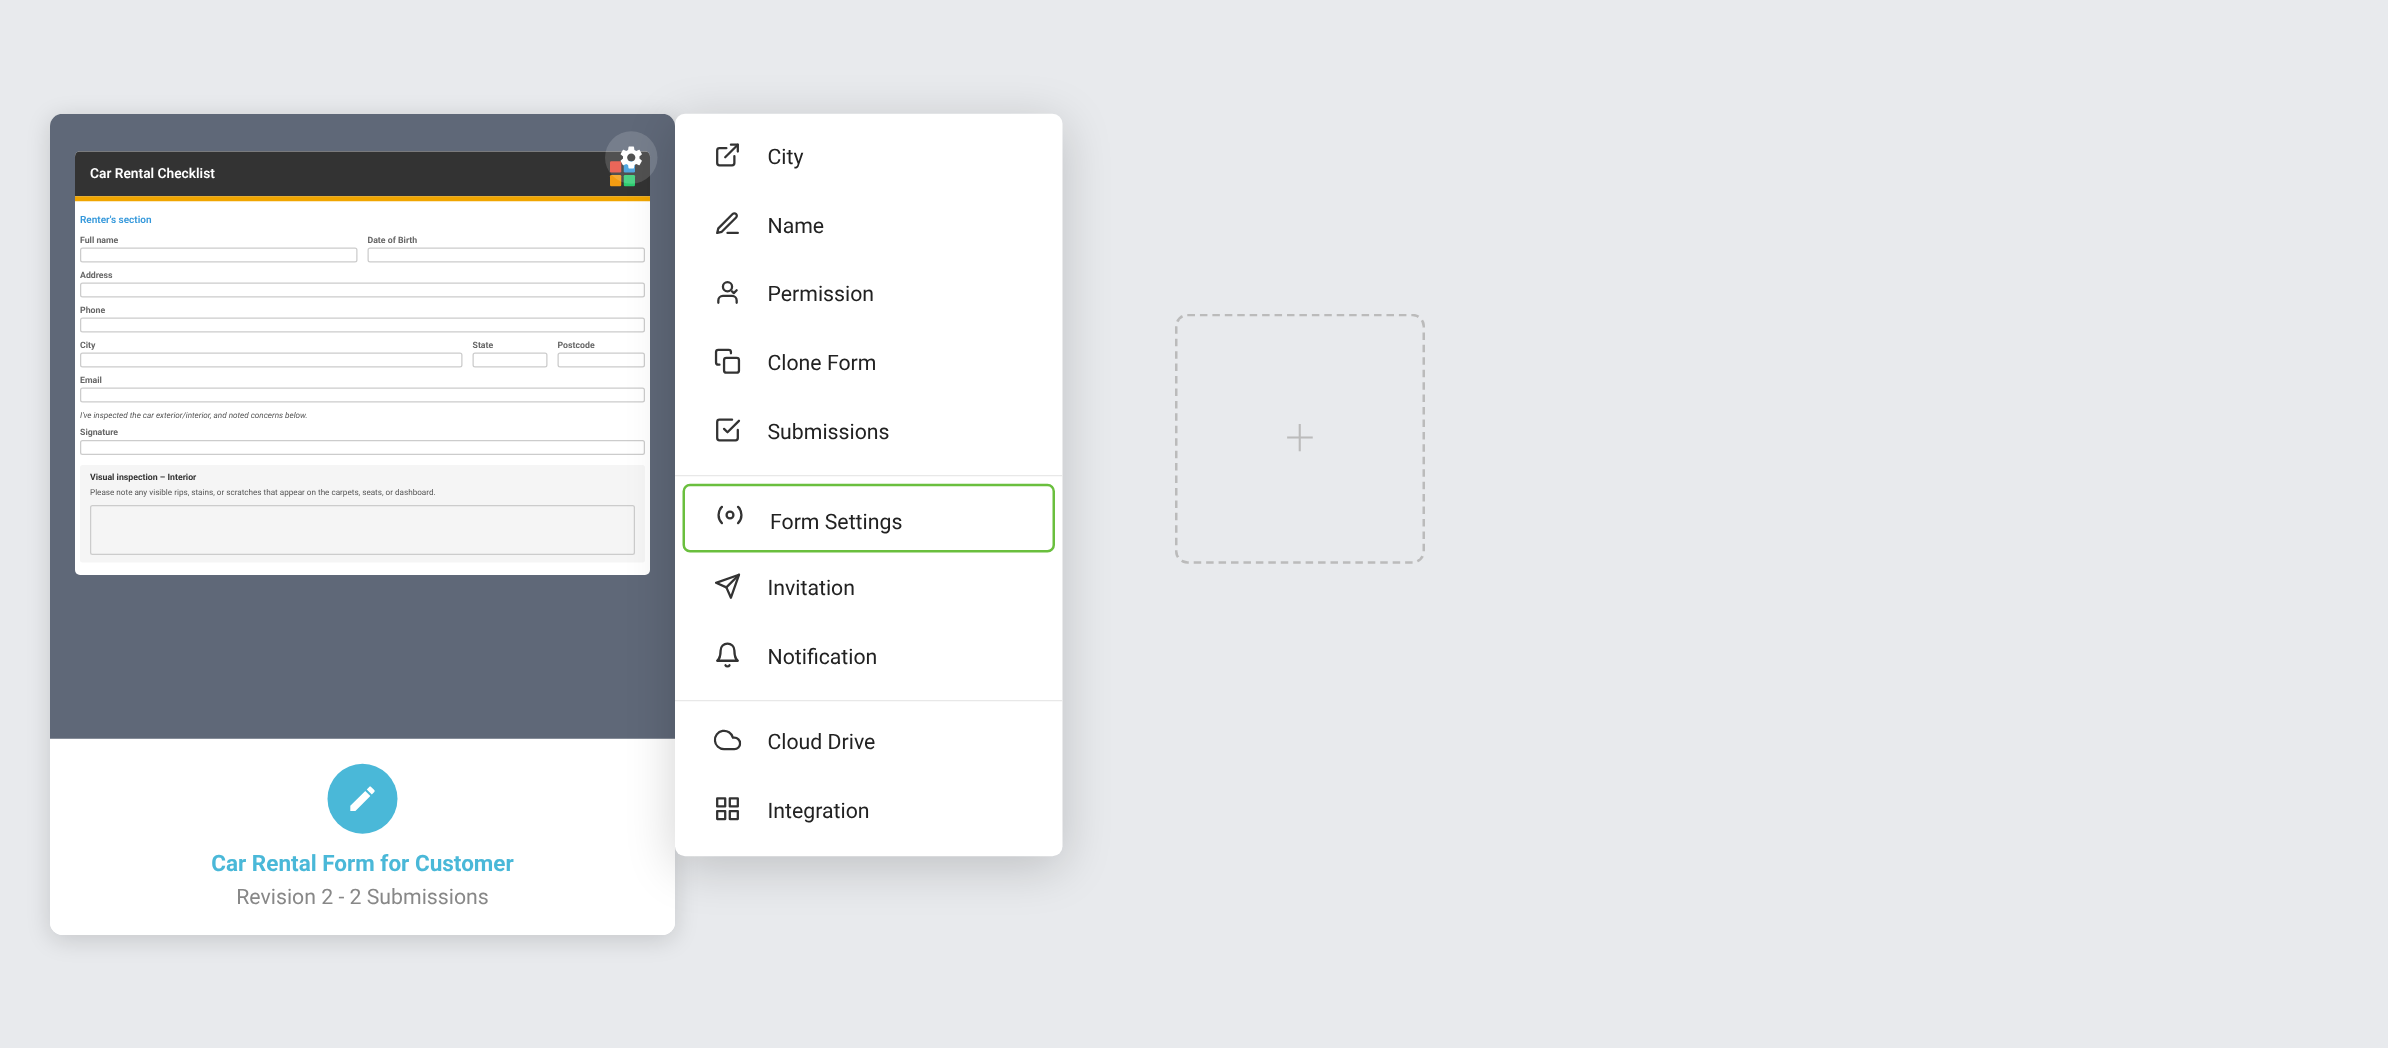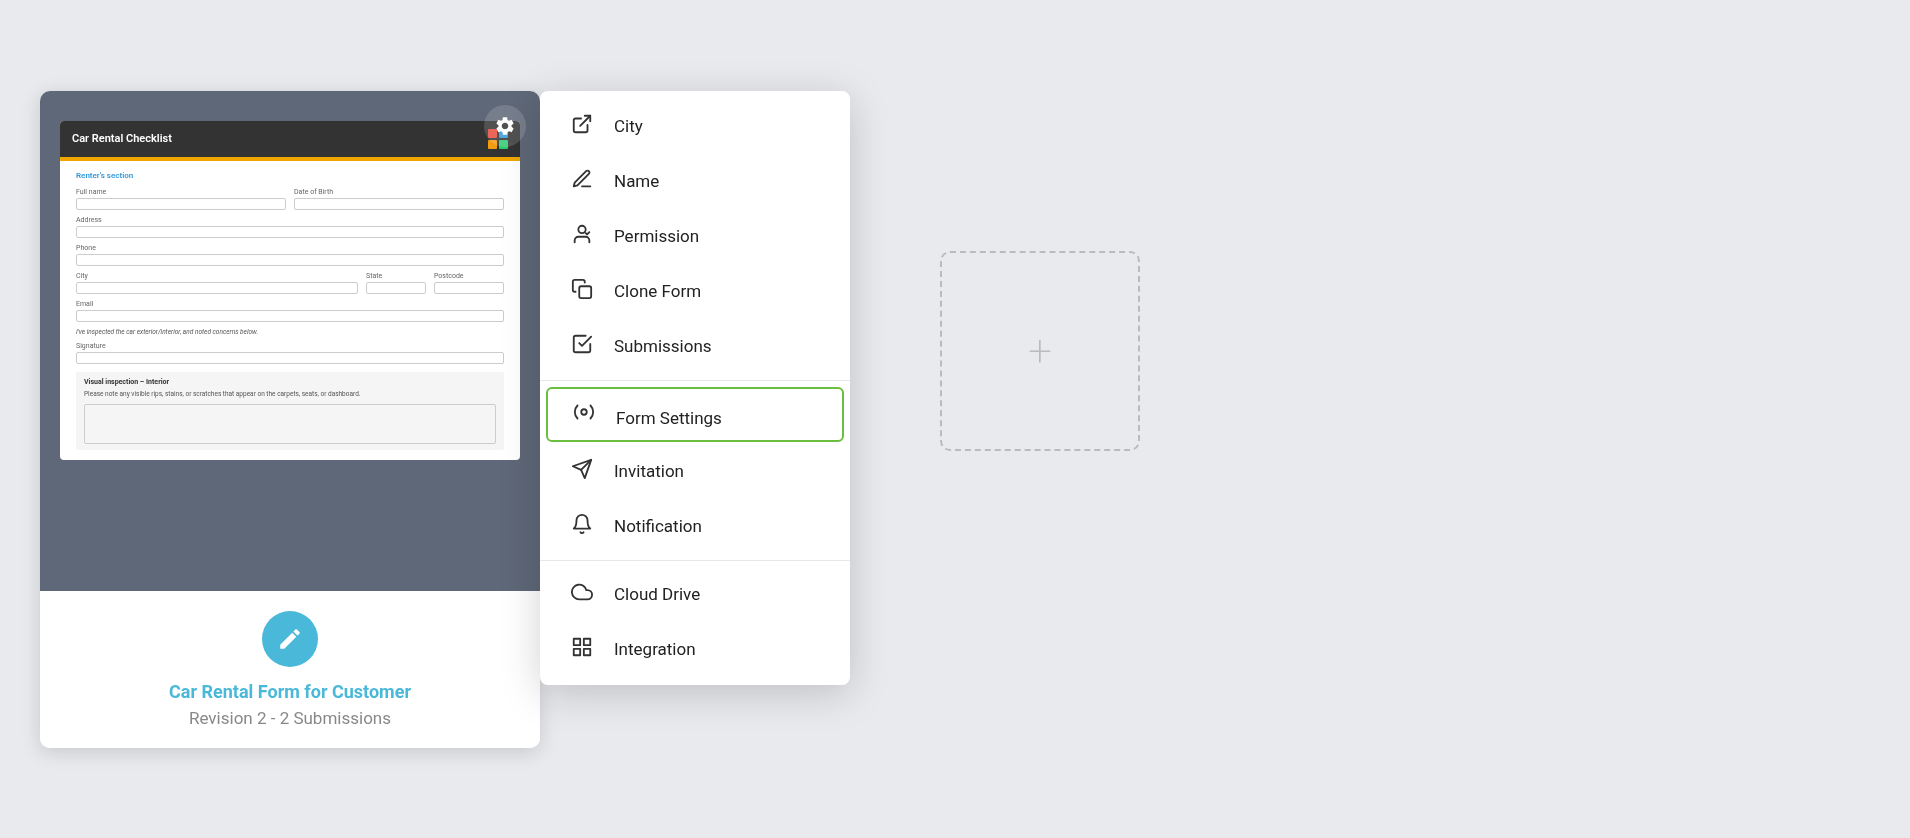--- a/index.html
+++ b/index.html
@@ -90,21 +90,21 @@
     .form-preview-header-icon span:nth-child(2) { background: #3498db; }
     .form-preview-header-icon span:nth-child(3) { background: #f39c12; }
     .form-preview-header-icon span:nth-child(4) { background: #2ecc71; }
 
     .form-preview-bar {
       height: 4px;
       background: #f0a500;
     }
 
     .form-preview-body {
-      padding: 10px 16px;
+      padding: 10px 4px;
       font-size: 8px;
       color: #333;
     }
 
     .form-section-title {
       color: #3498db;
       font-size: 8px;
       font-weight: 600;
       margin-bottom: 8px;
     }
@@ -117,20 +117,21 @@
 
     .form-field {
       flex: 1;
     }
 
     .form-field label {
       display: block;
       font-size: 7px;
       color: #666;
       margin-bottom: 2px;
+      font-weight: bold;
     }
 
     .form-field-input {
       height: 12px;
       border: 1px solid #ccc;
       border-radius: 2px;
       width: 100%;
     }
 
     .form-field-textarea {

